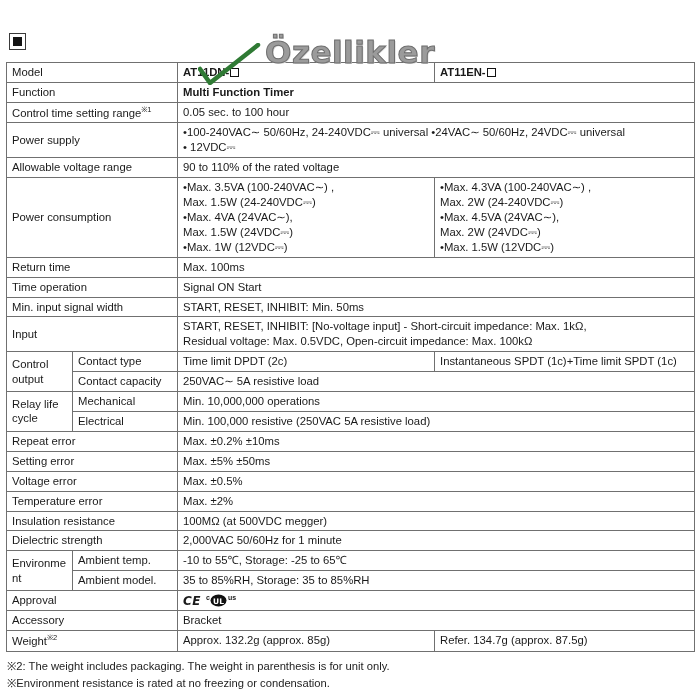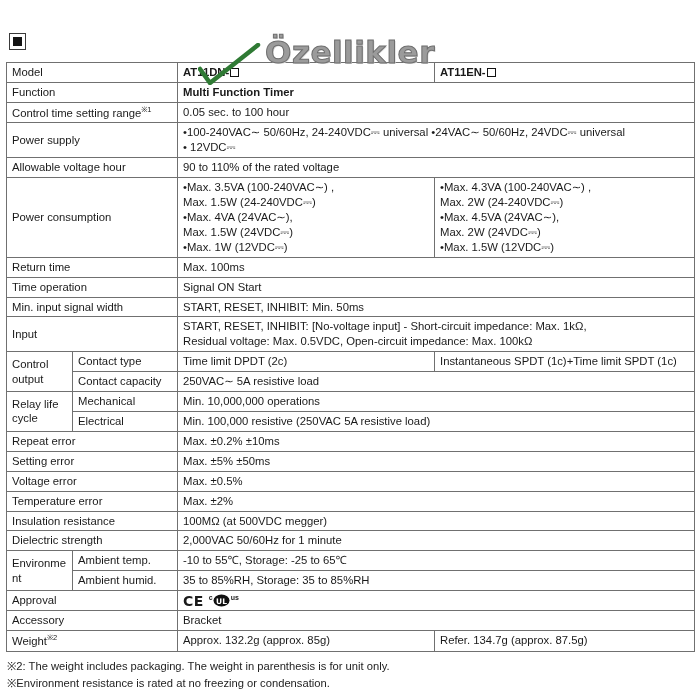--- a/index.html
+++ b/index.html
@@ -104,24 +104,25 @@
 
   
   .approval-marks {
     display: flex;
     align-items: center;
     gap: 5px;
     height: 14px;
   }
   .ce-mark {
     font-weight: bold;
-    font-size: 14px;
+    font-size: 12px;
     font-family: "DejaVu Sans", sans-serif;
     letter-spacing: 0.5px;
     line-height: 1;
+    font-style: italic;
   }
   .ul-mark {
     display: inline-flex;
     align-items: flex-start;
     line-height: 1;
   }
   .ul-mark .pre { font-size: 7px; font-weight: bold; margin-right: 0.5px; }
   .ul-mark .post { font-size: 7px; font-weight: bold; margin-left: 0.5px; }
 
   
@@ -171,21 +172,21 @@
     <td colspan="2">0.05 sec. to 100 hour</td>
   </tr>
 
   <tr>
     <td class="lbl" colspan="2">Power supply</td>
     <td class="multi" colspan="2">•100-240VAC∼ 50/60Hz, 24-240VDC⎓ universal  •24VAC∼ 50/60Hz, 24VDC⎓ universal
 • 12VDC⎓</td>
   </tr>
 
   <tr>
-    <td class="lbl" colspan="2">Allowable voltage hour</td>
+    <td class="lbl" colspan="2">Allowable voltage range</td>
     <td colspan="2">90 to 110% of the rated voltage</td>
   </tr>
 
   <tr>
     <td class="lbl" colspan="2">Power consumption</td>
     <td class="multi">•Max. 3.5VA (100-240VAC∼) ,
  Max. 1.5W (24-240VDC⎓)
 •Max. 4VA (24VAC∼),
  Max. 1.5W (24VDC⎓)
 •Max. 1W (12VDC⎓)</td>
@@ -262,21 +263,21 @@
     <td class="lbl" colspan="2">Dielectric strength</td>
     <td colspan="2">2,000VAC 50/60Hz for 1 minute</td>
   </tr>
 
   <tr>
     <td class="lbl-narrow multi" rowspan="2">Environment</td>
     <td class="lbl-sub">Ambient temp.</td>
     <td colspan="2">-10 to 55℃, Storage: -25 to 65℃</td>
   </tr>
   <tr>
-    <td class="lbl-sub">Ambient humid.</td>
+    <td class="lbl-sub">Ambient model.</td>
     <td colspan="2">35 to 85%RH, Storage: 35 to 85%RH</td>
   </tr>
 
   <tr>
     <td class="lbl" colspan="2">Approval</td>
     <td colspan="2">
       <div class="approval-marks">
         <span class="ce-mark">CE</span>
         <span class="ul-mark">
           <span class="pre">c</span>

